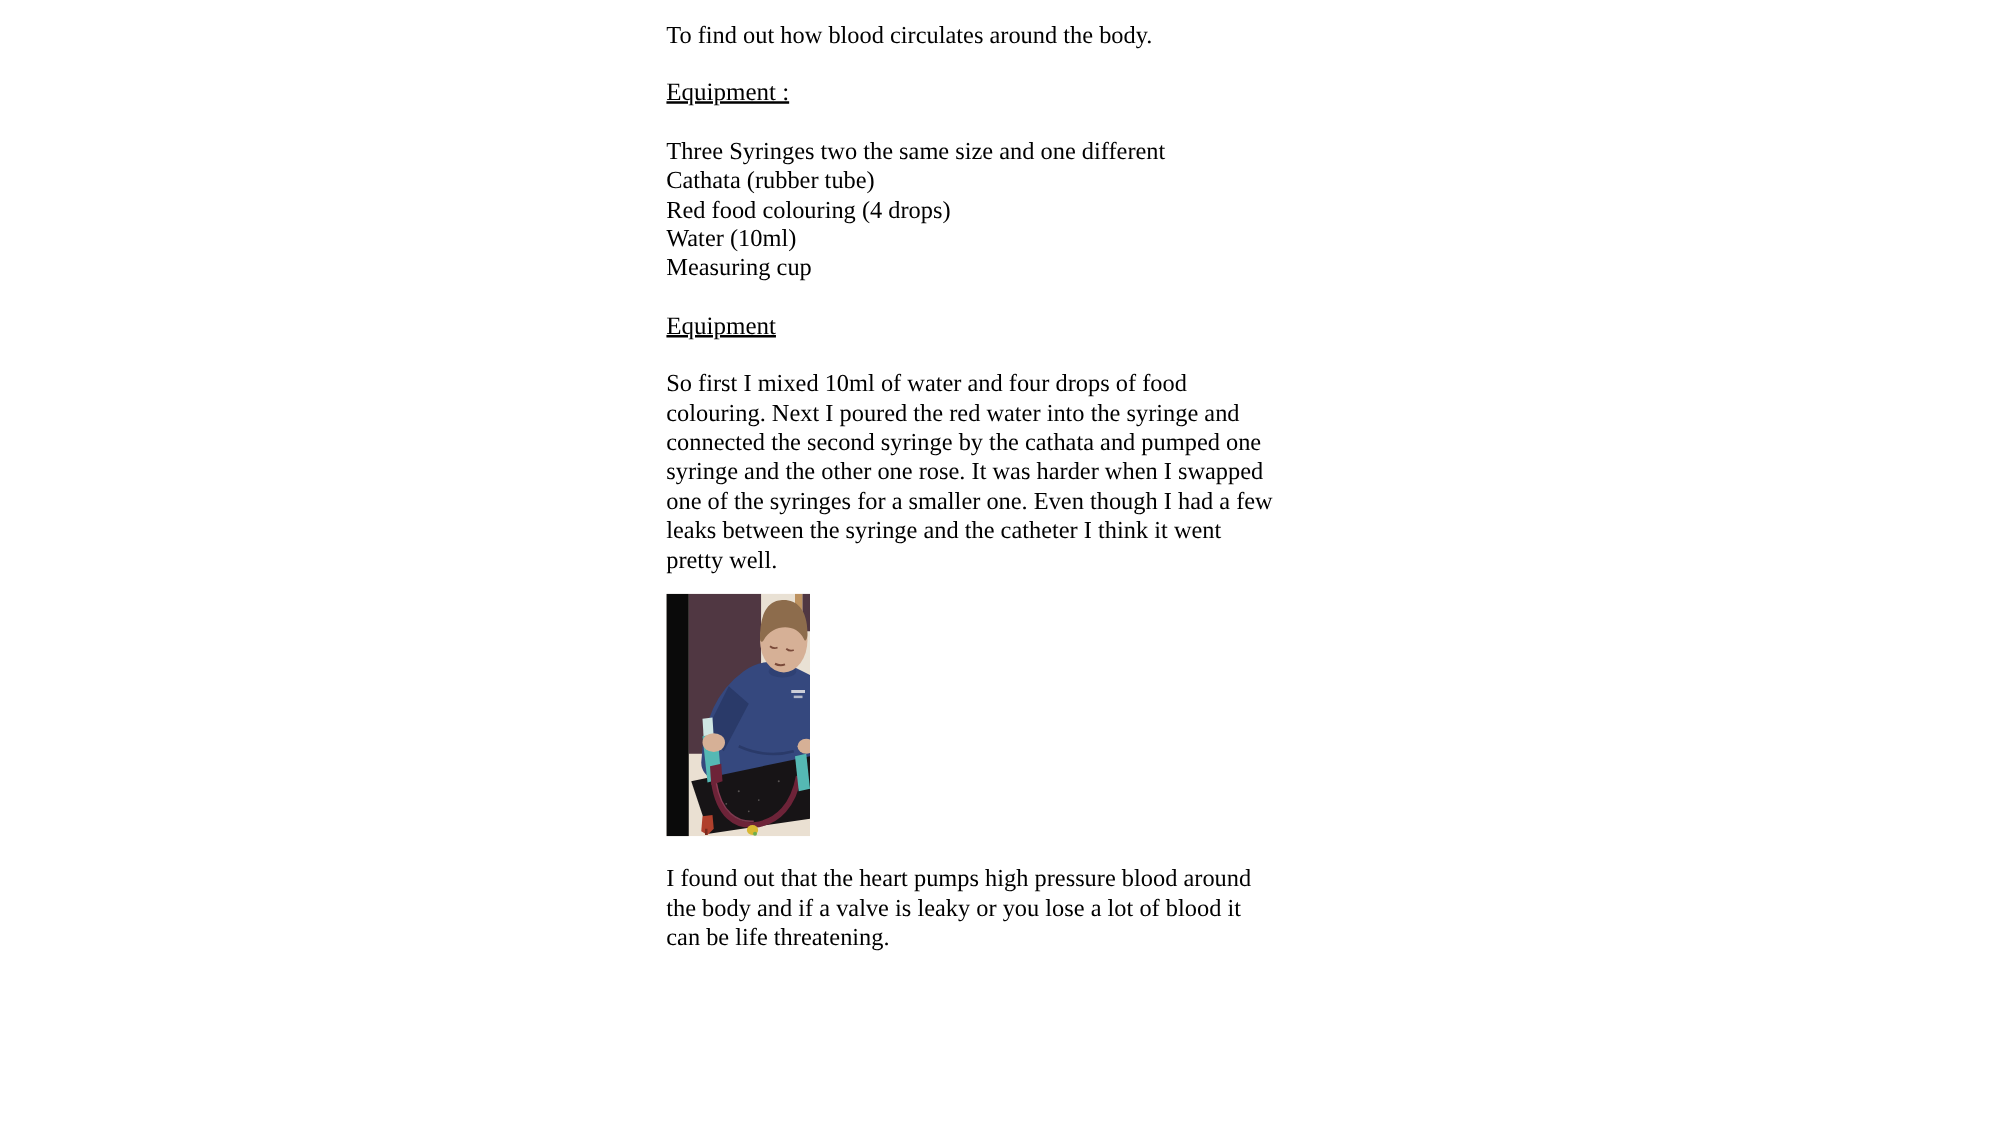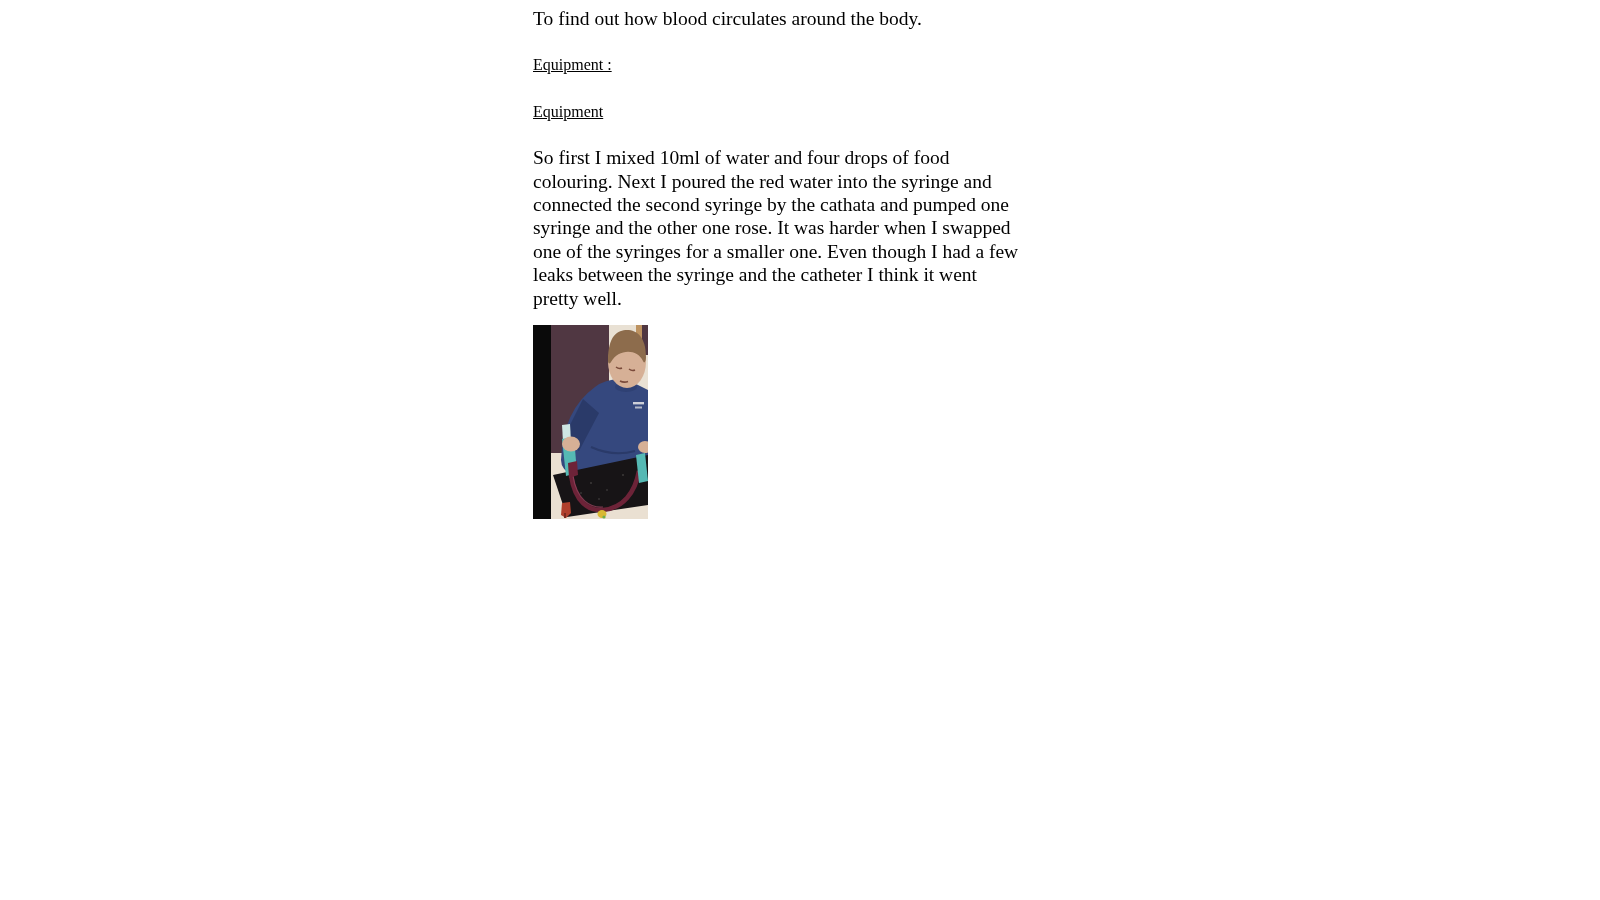--- a/index.html
+++ b/index.html
@@ -3,38 +3,43 @@
 <meta charset="utf-8">
 <style>
   * { margin:0; padding:0; box-sizing:border-box; }
   html,body { width:1600px; height:900px; background:#ffffff; }
   body { font-family:"Liberation Serif", serif; color:#000; }
   .doc {
     position:absolute; left:533px; top:0; width:545px; height:900px;
     font-size:19.5px; line-height:23.4px; overflow:hidden;
   }
   .para { white-space:pre-line; }
-  .aim { margin-top:7px; }
+  .aim { margin-top:17px; }
   .heading {
-    font-size:16px; font-weight:normal; text-decoration:underline;
+    font-size:20px; font-weight:normal; text-decoration:underline;
     margin-top:23px; line-height:23.4px;
   }
   .block { margin-top:23px; }
   .photo-figure { margin-top:15px; width:115px; height:194px; display:block; }
   .photo-figure svg { display:block; }
 </style>
 </head>
 <body>
 
 <div class="doc">
 
   <p class="para aim">To find out how blood circulates around the body.</p>
 
   <h2 class="heading">Equipment :</h2>
 
+  <p class="para block">Three Syringes two the same size and one different
+Cathata (rubber tube)
+Red food colouring (4 drops)
+Water (10ml)
+Measuring cup</p>
 
   <h2 class="heading">Equipment</h2>
 
   <p class="para block">So first I mixed 10ml of water and four drops of food
 colouring. Next I poured the red water into the syringe and
 connected the second syringe by the cathata and pumped one
 syringe and the other one rose. It was harder when I swapped
 one of the syringes for a smaller one. Even though I had a few
 leaks between the syringe and the catheter I think it went
 pretty well.</p>
@@ -99,14 +104,17 @@
       <g>
         <ellipse cx="69" cy="189" rx="4.5" ry="4" fill="#d9b832"></ellipse>
         <circle cx="71" cy="192" r="1.6" fill="#6fae4a"></circle>
       </g>
 
       <rect x="0" y="0" width="18" height="194" fill="#0a0a0a"></rect>
     </svg>
   </figure>
 
 
+  <p class="para block">I found out that the heart pumps high pressure blood around
+the body and if a valve is leaky or you lose a lot of blood it
+can be life threatening.</p>
 
 </div>
 
 </body></html>

